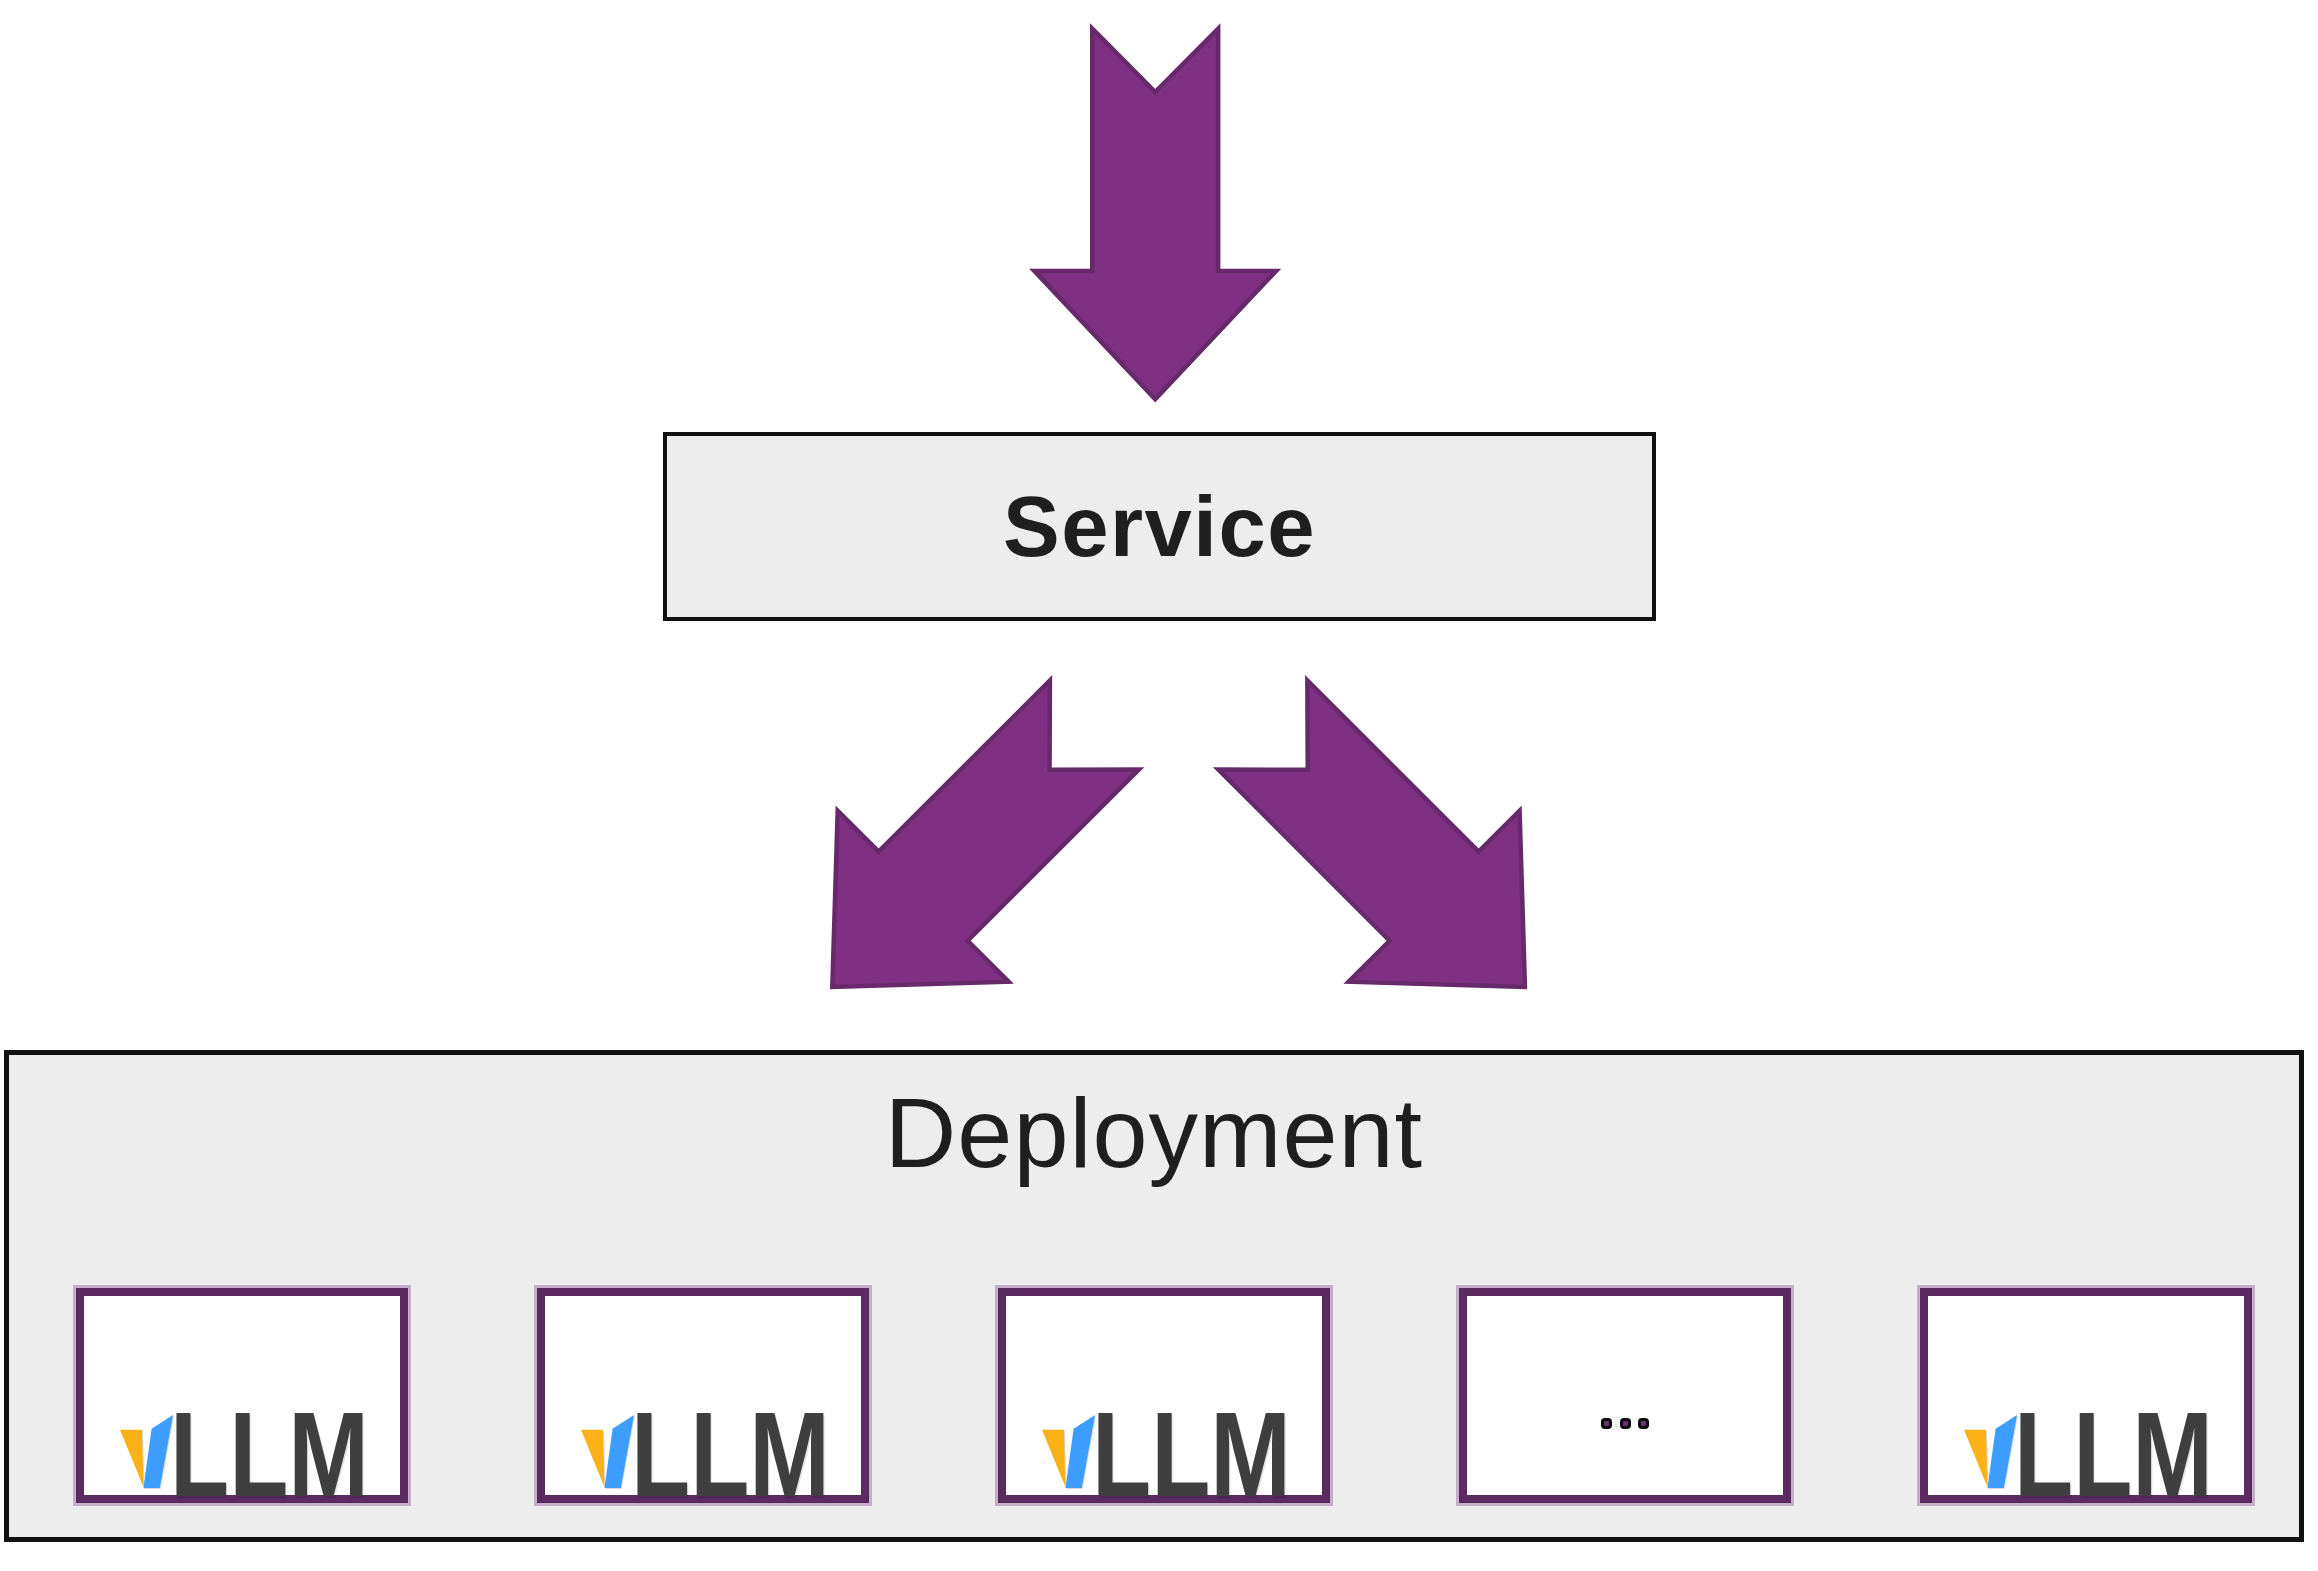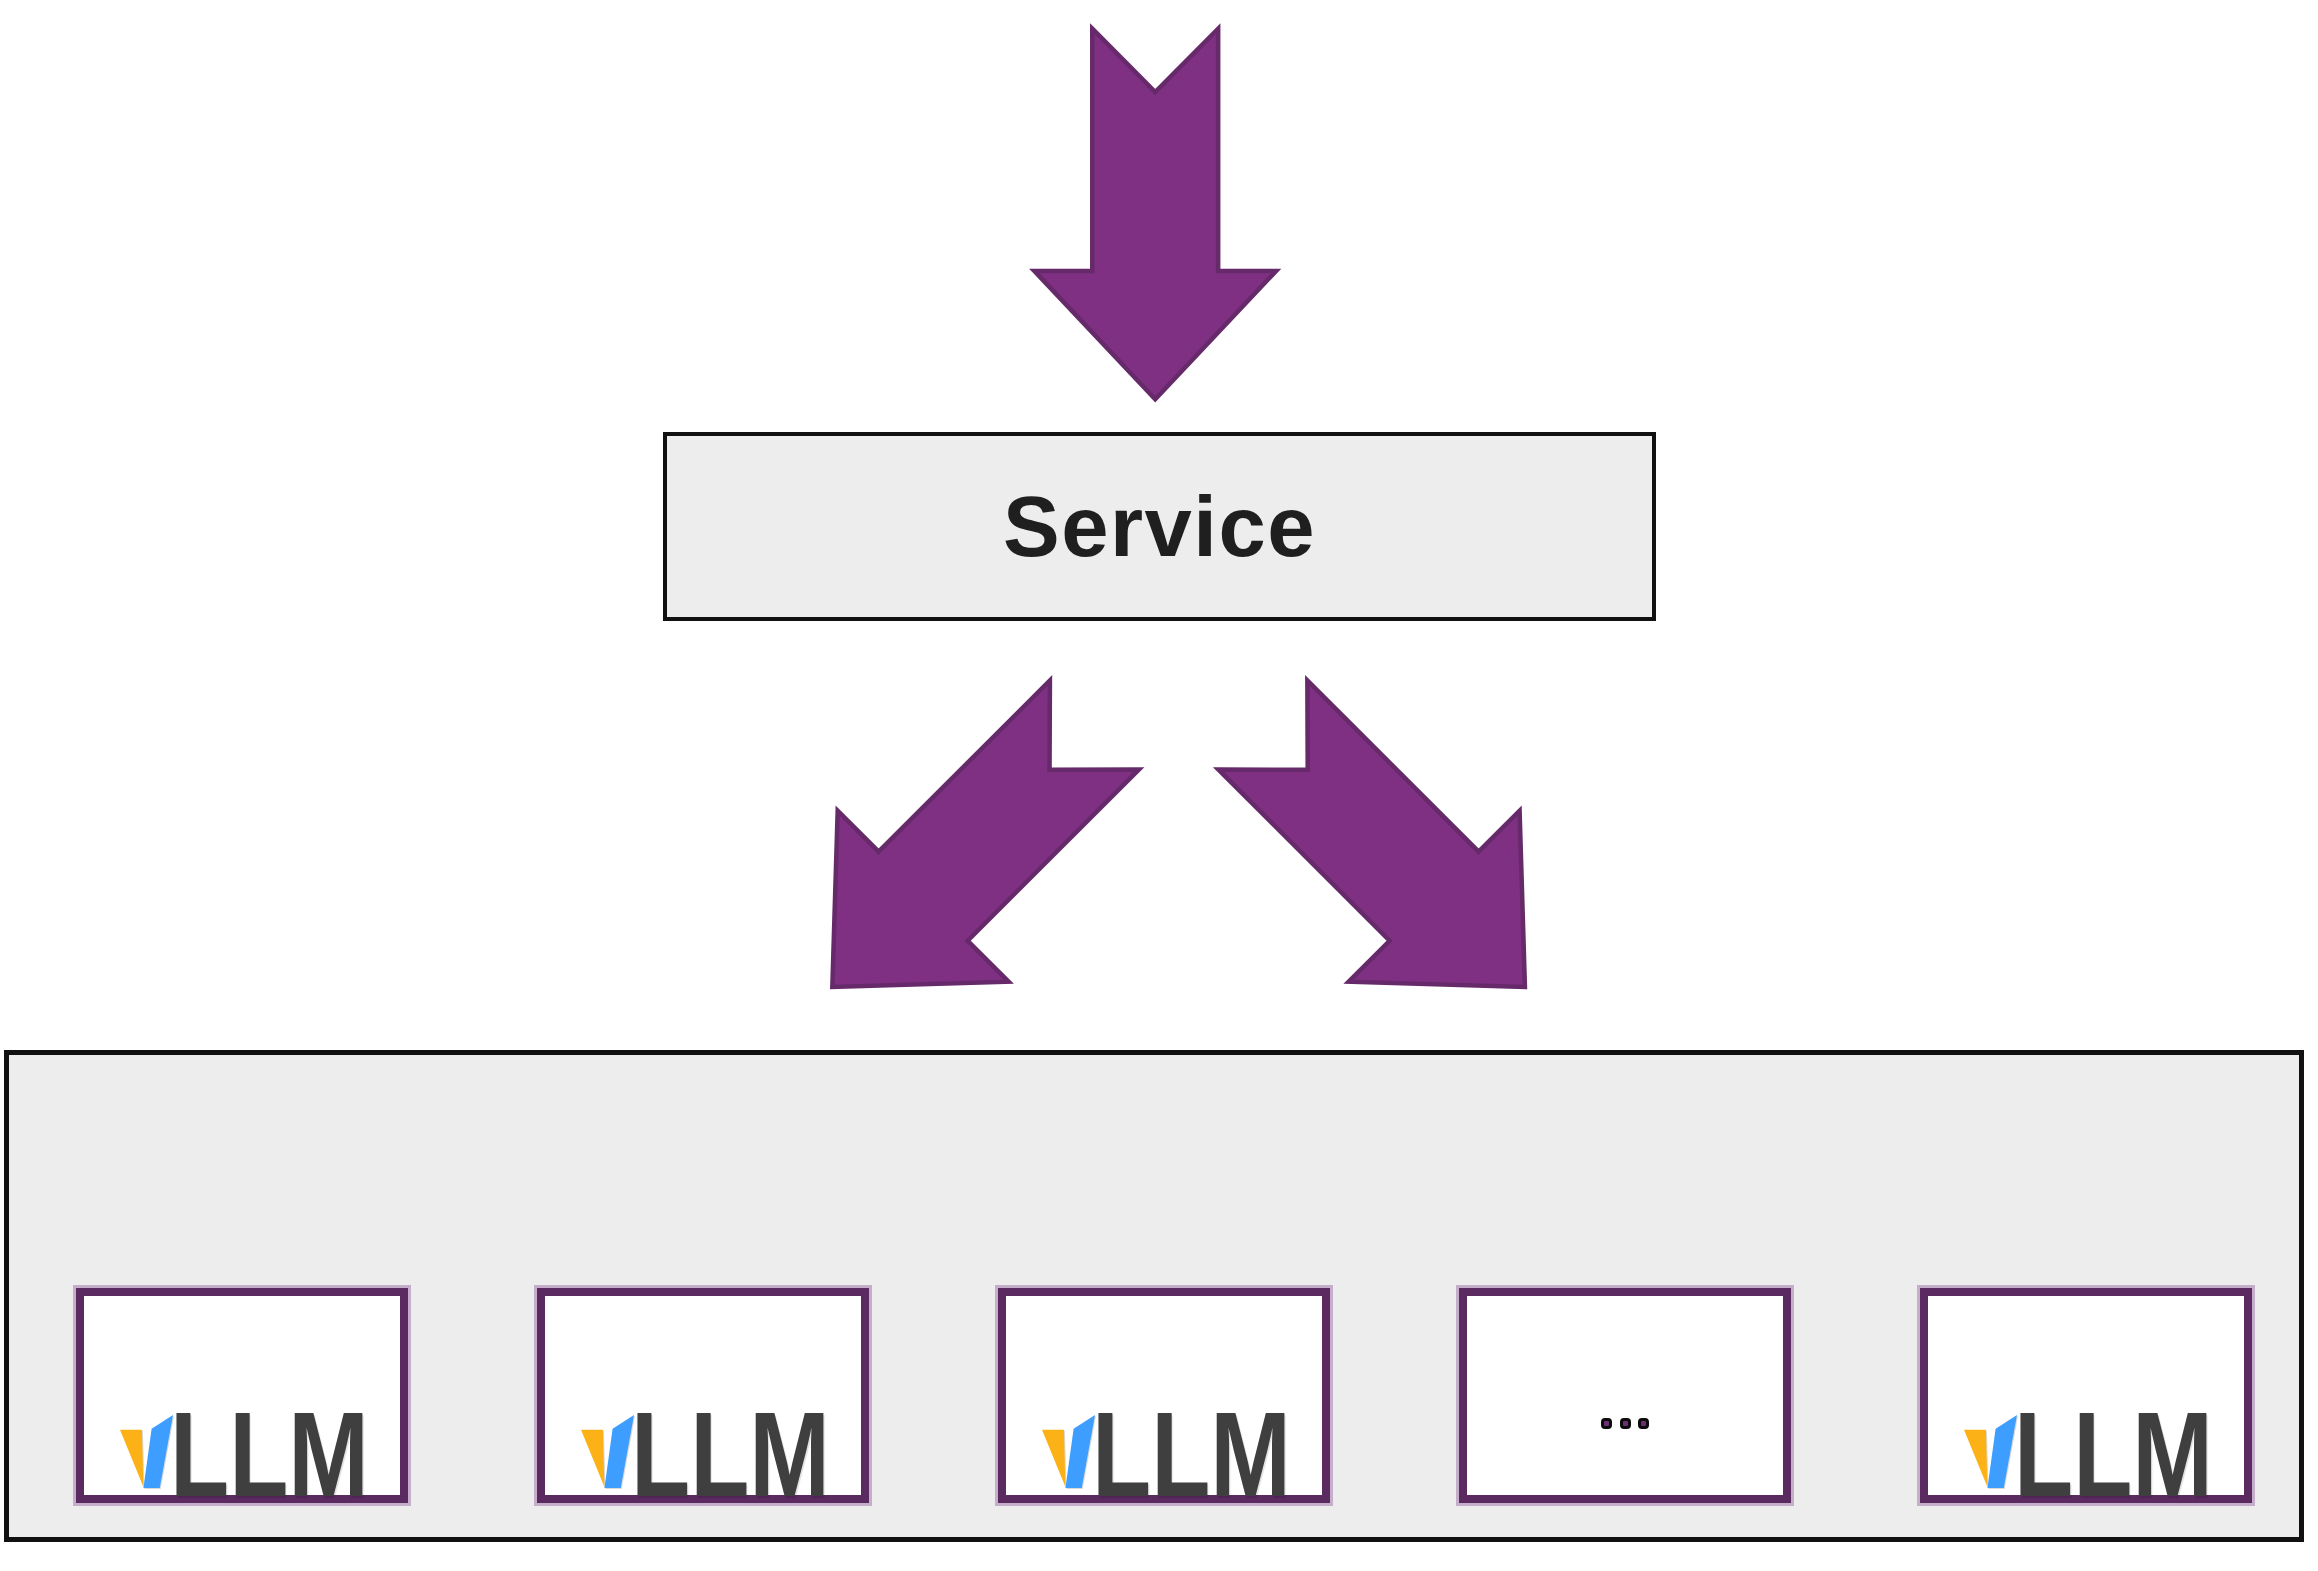--- a/index.html
+++ b/index.html
@@ -154,20 +154,21 @@
     <g transform="translate(2768,1700) rotate(-45)">
       <polygon class="arrow-shape" points="-125,-368 0,-242 125,-368 125,113 240,113 0,368 -240,113 -125,113"></polygon>
     </g>
   </svg>
 
   <div class="service-box">
     <span class="service-label">Service</span>
   </div>
 
   <div class="deployment-box">
+    <div class="deployment-title">Deployment</div>
 
     <div class="nodes-row">
 
       <div class="node-box">
         <div class="vllm-logo">
           <svg class="vllm-mark" viewBox="0 0 104 145" xmlns="http://www.w3.org/2000/svg">
             <polygon points="0,29 43,29 46,141" fill="#FCB216"></polygon>
             <polygon points="62,27 104,0 78,143 46,143" fill="#3D9EFF"></polygon>
           </svg>
           <span class="vllm-text">LLM</span>

